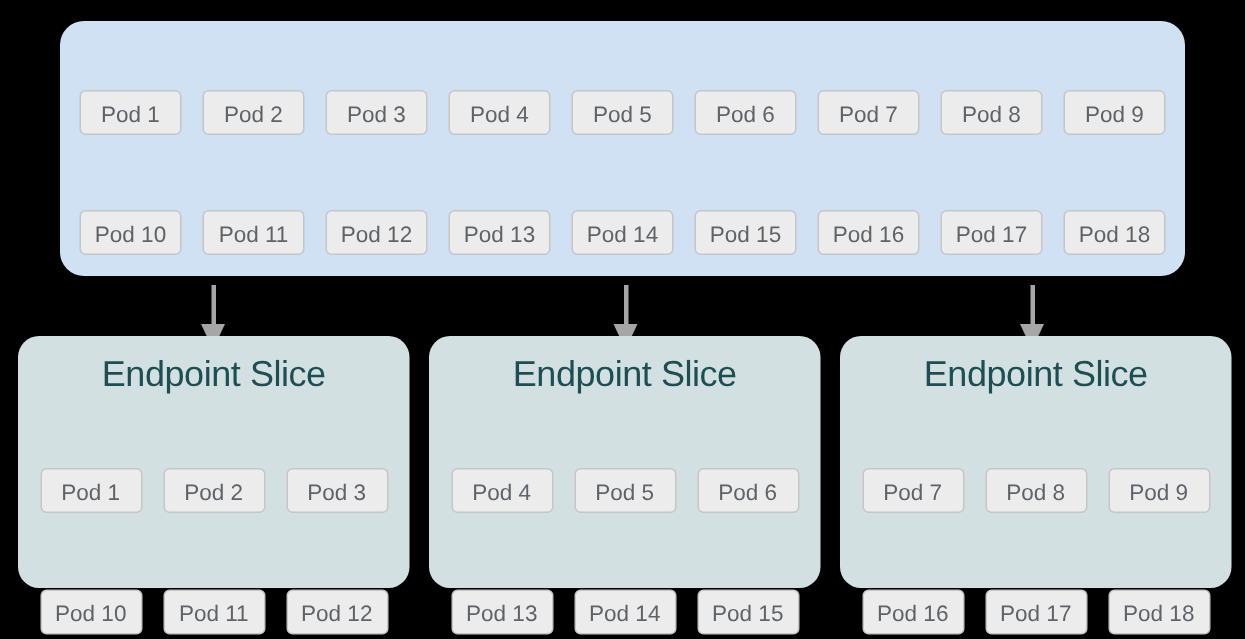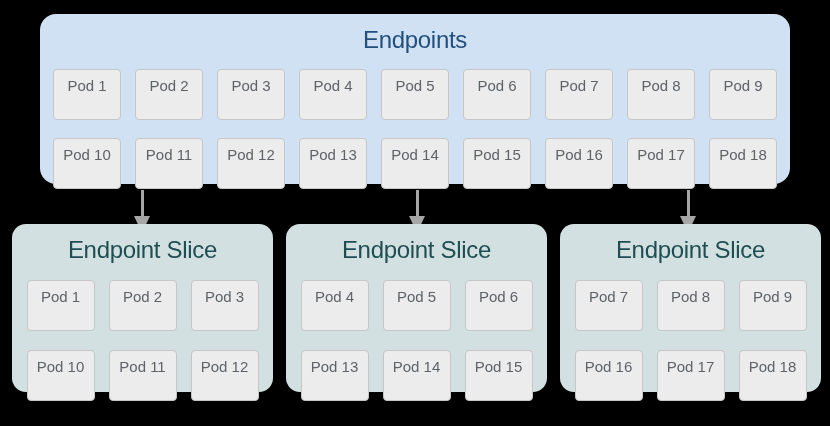--- a/index.html
+++ b/index.html
@@ -44,30 +44,31 @@
   
   .pod-row {
     display: flex;
     justify-content: center;
     gap: 14px;
   }
   .endpoints-box .pod-row.row-1 { margin-top: 14px; }
   .endpoints-box .pod-row.row-2 { margin-top: 18px; }
   .pod {
     width: 68px;
-    height: 51px;
+    height: 30px;
     box-sizing: border-box;
     background: var(--pod-bg, #ececec);
     border: 1px solid var(--pod-border, #c6c6c6);
     border-radius: 4px;
     color: var(--pod-text, #5f6368);
     font-size: 15px;
     line-height: 32px;
     text-align: center;
     white-space: nowrap;
+    margin-top: 32px;
   }
 
   
   .arrow {
     position: absolute;
     top: 190px;
     width: 16px;
     height: 43px;
   }
   .arrow .stem {
@@ -106,21 +107,20 @@
   }
   .slice-box .pod-row.row-1 { margin-top: 15px; }
   .slice-box .pod-row.row-2 { margin-top: 19px; }
 </style>
 </head>
 <body>
 
 <div class="canvas">
 
   <div class="endpoints-box">
-    <div class="box-title endpoints-title">Endpoints</div>
     <div class="pod-row row-1">
       <div class="pod">Pod 1</div>
       <div class="pod">Pod 2</div>
       <div class="pod">Pod 3</div>
       <div class="pod">Pod 4</div>
       <div class="pod">Pod 5</div>
       <div class="pod">Pod 6</div>
       <div class="pod">Pod 7</div>
       <div class="pod">Pod 8</div>
       <div class="pod">Pod 9</div>

